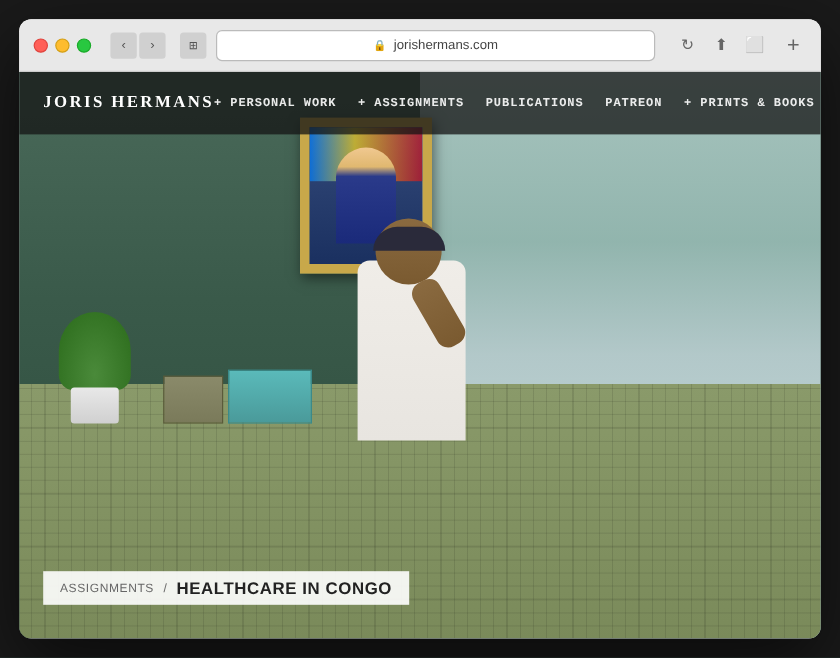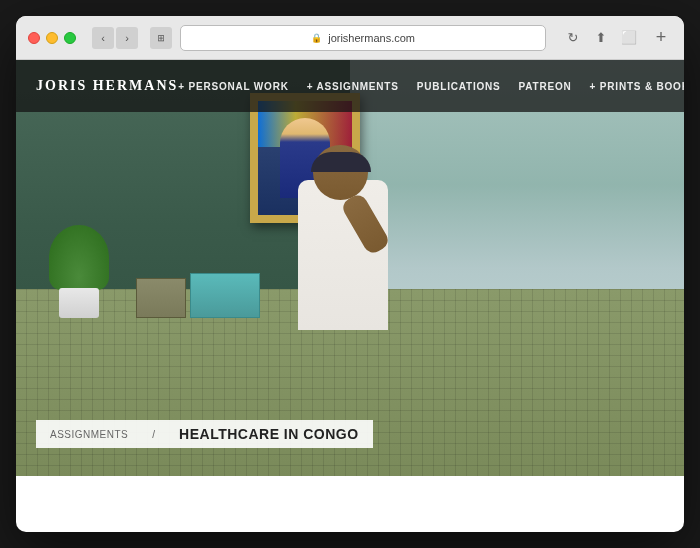--- a/index.html
+++ b/index.html
@@ -131,21 +131,21 @@
       color: #666;
       font-size: 18px;
       cursor: pointer;
       margin-left: 2px;
     }
 
     
     .website {
       position: relative;
       width: 100%;
-      height: 416px;
+      height: 472px;
       overflow: hidden;
       background: #2a3a35;
     }
 
     
     .scene {
       position: absolute;
       inset: 0;
       overflow: hidden;
     }
@@ -355,20 +355,21 @@
       white-space: nowrap;
       margin-right: auto;
       font-family: Georgia, serif;
     }
 
     .site-menu {
       display: flex;
       align-items: center;
       gap: 18px;
       list-style: none;
+      font-family: Liberation Mono, monospace;
     }
 
     .site-menu-item {
       color: #fff;
       font-size: 10px;
       font-weight: 600;
       letter-spacing: 0.8px;
       text-transform: uppercase;
       cursor: pointer;
       white-space: nowrap;
@@ -377,21 +378,21 @@
 
     
     .caption-bar {
       position: absolute;
       bottom: 28px;
       left: 20px;
       background: rgba(255,255,255,0.9);
       padding: 6px 14px;
       display: flex;
       align-items: center;
-      gap: 24px;
+      gap: 8px;
       z-index: 10;
     }
 
     .caption-assignments {
       font-size: 10px;
       color: #666;
       letter-spacing: 0.5px;
       text-transform: uppercase;
     }
 

